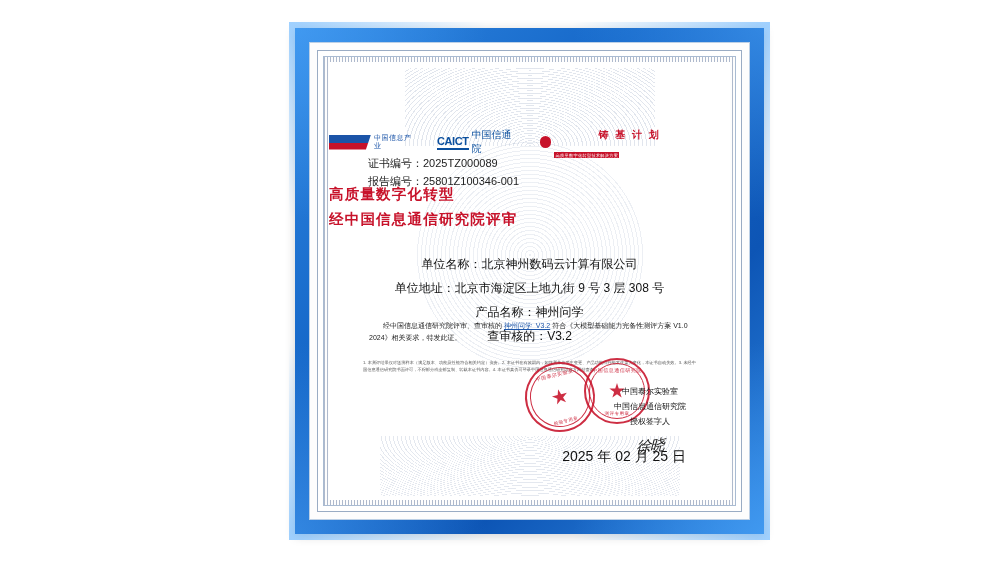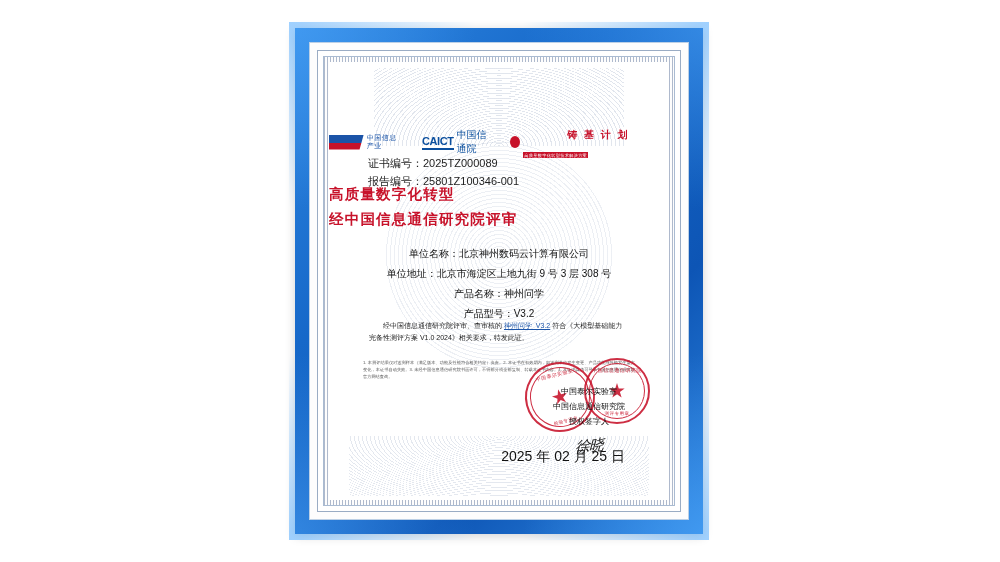--- a/index.html
+++ b/index.html
@@ -17,21 +17,21 @@
     width: 1000px;
     height: 562px;
     background: #ffffff;
   }
 
   
   .cert-outer {
     position: absolute;
     left: 295px;
     top: 28px;
-    width: 408px;
+    width: 469px;
     height: 506px;
     background: linear-gradient(135deg, #2f86e0 0%, #1668c9 35%, #0d55b5 70%, #2f86e0 100%);
     box-shadow: 0 2px 10px rgba(0,0,0,0.18);
   }
   .cert-outer::before {
     
     content: "";
     position: absolute;
     left: -6px; top: -6px; right: -6px; bottom: -6px;
     background:
@@ -203,23 +203,23 @@
     font-weight: bold;
     color: #c7122a;
     letter-spacing: 1.2px;
     line-height: 1.7;
   }
 
   
   .info-block {
     position: absolute;
     left: 0; right: 0;
-    top: 182px;
+    top: 190px;
     text-align: center;
-    font-size: 10px;
+    font-size: 12px;
     color: #111;
     line-height: 2;
   }
   .info-label { color: #111; }
   .info-value { color: #111; }
 
   
   .statement {
     position: absolute;
     left: 40px;
@@ -378,21 +378,21 @@
           <div>
             <span class="info-label">单位名称：</span><span class="info-value">北京神州数码云计算有限公司</span>
           </div>
           <div>
             <span class="info-label">单位地址：</span><span class="info-value">北京市海淀区上地九街 9 号 3 层 308 号</span>
           </div>
           <div>
             <span class="info-label">产品名称：</span><span class="info-value">神州问学</span>
           </div>
           <div>
-            <span class="info-label">产品型号：</span><span class="info-value">V3.2</span>
+            <span class="info-label">查审核的：</span><span class="info-value">V3.2</span>
           </div>
         </div>
 
         <div class="statement">
           <span>经中国信息通信研究院评审、查审核的</span>
           <span class="hl">神州问学_V3.2</span>
           <span>符合《大模型基础能力完备性测评方案 V1.0 2024》相关要求，特发此证。</span>
         </div>
 
         <div class="fineprint">1. 本测评结果仅对送测样本（满足版本、功能及性能符合相关约定）负责。2. 本证书在有效期内，如送测单位发生变更、产品功能或性能发生重大变化，本证书自动失效。3. 未经中国信息通信研究院书面许可，不得部分或全部复制、转载本证书内容。4. 本证书真伪可登录中国信息通信研究院官方网站查询。</div>

